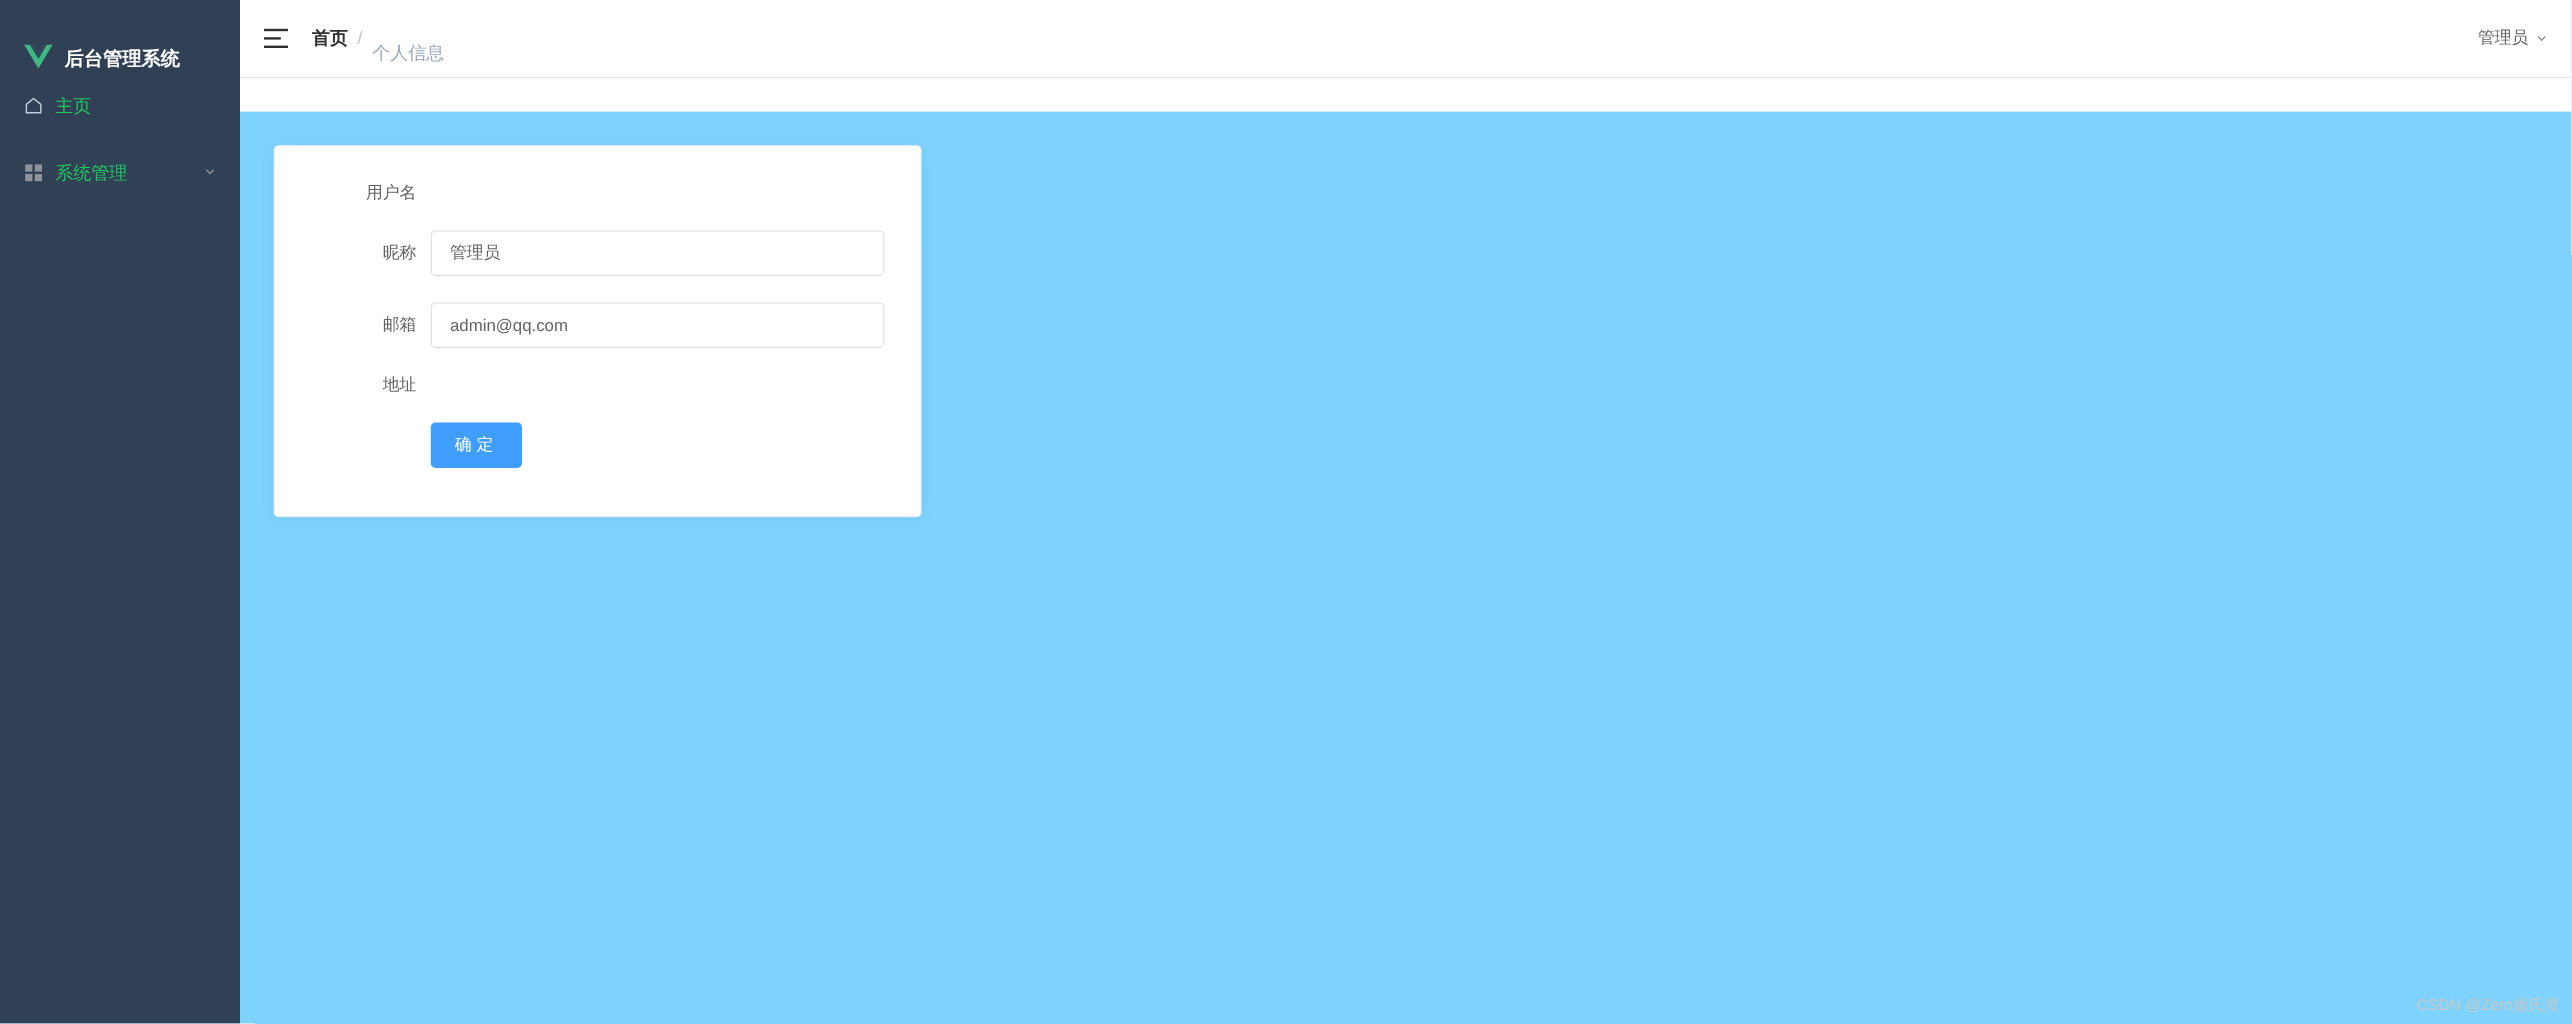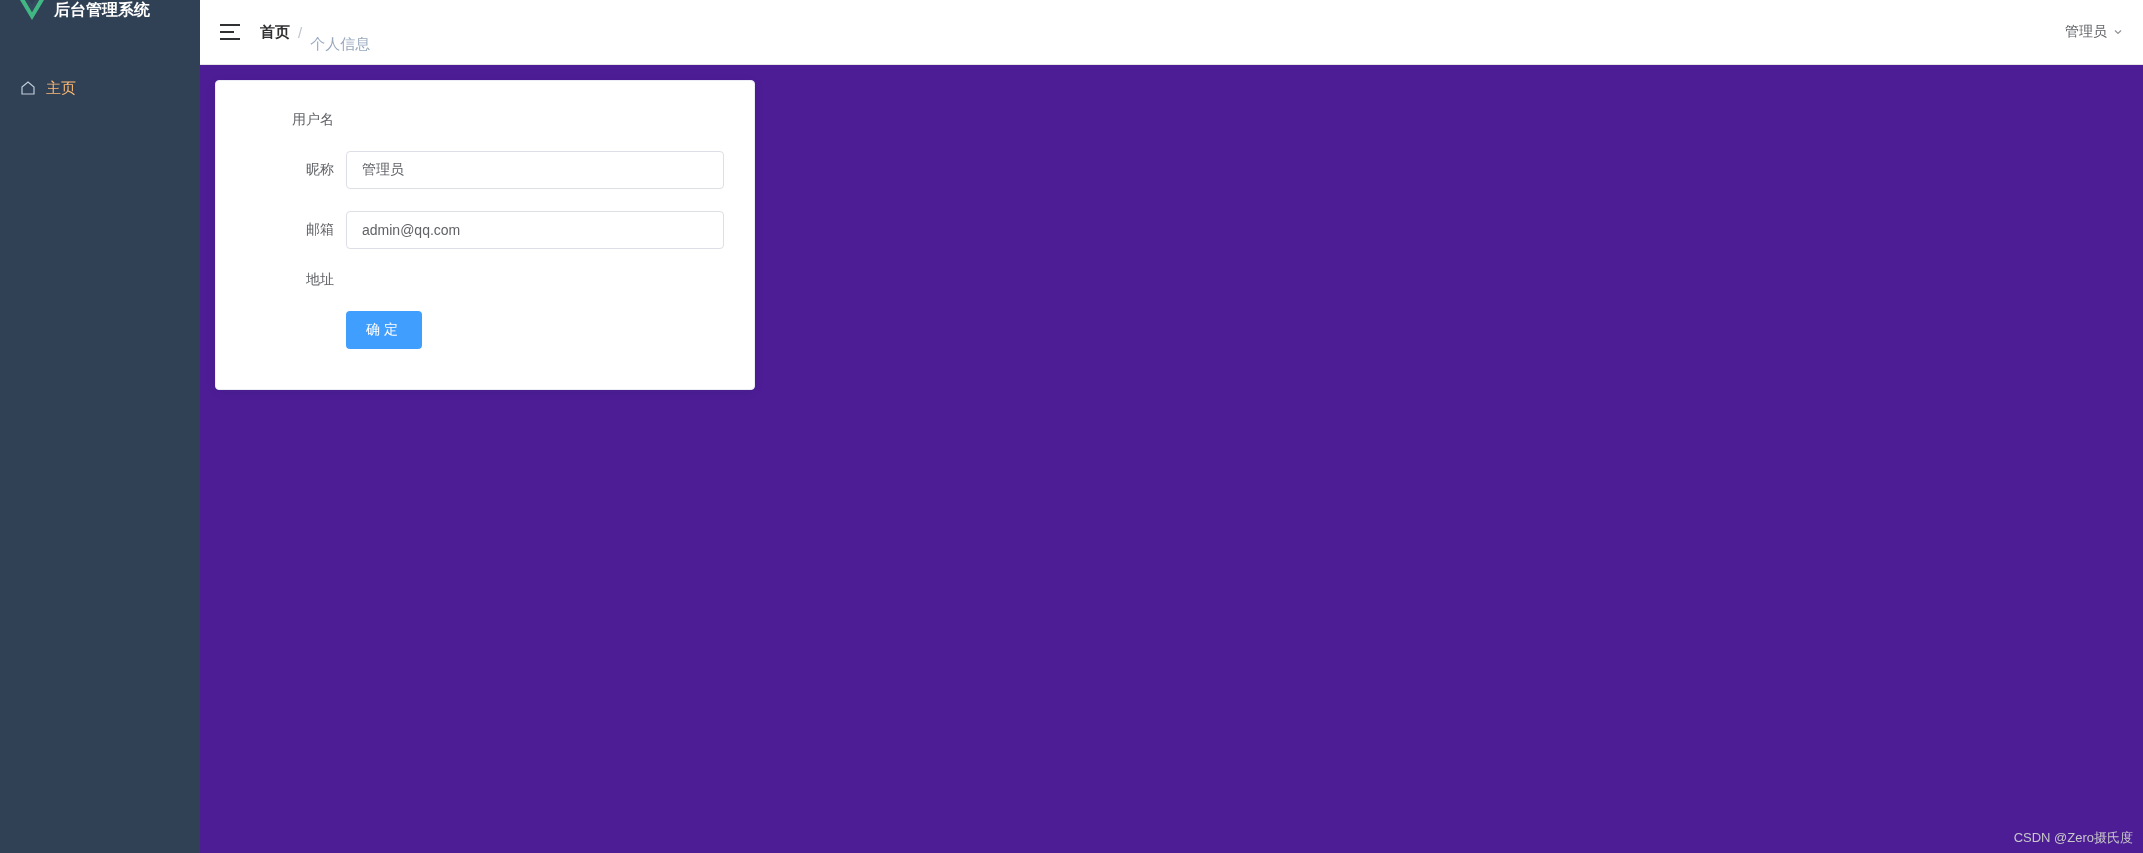--- a/index.html
+++ b/index.html
@@ -20,38 +20,38 @@
     }
     .sidebar {
       width: 200px;
       background: #304156;
       color: #bfcbd9;
       flex-shrink: 0;
     }
     .logo-area {
       height: 60px;
       display: flex;
-      align-items: flex-start;
+      align-items: flex-end;
       padding-left: 20px;
       gap: 10px;
     }
     .logo-icon {
       display: inline-block;
     }
     .logo-text {
       color: #fff;
       font-size: 16px;
       font-weight: 600;
     }
     .menu-item {
       height: 56px;
       display: flex;
       align-items: center;
       padding: 0 20px;
-      color: #fdba74;
+      color: #22c55e;
       cursor: pointer;
       gap: 10px;
       position: relative;
     }
     .menu-icon {
       width: 16px;
       height: 16px;
       display: inline-flex;
       align-items: center;
       justify-content: center;
@@ -106,23 +106,24 @@
     .header-right {
       margin-left: auto;
       display: flex;
       align-items: center;
       gap: 6px;
       cursor: pointer;
       color: #606266;
     }
     .content {
       flex: 1;
-      padding: 15px;
-      background: #4c1d95;
+      padding: 28px;
+      background: #7dd3fc;
       overflow: auto;
+      margin-top: 28px;
     }
     .card {
       width: 540px;
       background: #fff;
       border: 1px solid #ebeef5;
       border-radius: 4px;
       box-shadow: 0 2px 12px 0 rgba(0,0,0,0.05);
       padding: 30px 30px 40px 30px;
     }
     .form-row {
@@ -192,20 +193,36 @@
 
     <div class="menu-item">
       <span class="menu-icon">
         <svg width="16" height="16" viewBox="0 0 16 16" fill="none" stroke="#bfcbd9" stroke-width="1.2">
           <path d="M2 7 L8 2 L14 7 L14 14 L2 14 Z"></path>
         </svg>
       </span>
       <span class="menu-label">主页</span>
     </div>
 
+    <div class="menu-item">
+      <span class="menu-icon">
+        <svg width="16" height="16" viewBox="0 0 16 16" fill="#909399">
+          <rect x="1" y="1" width="6" height="6"></rect>
+          <rect x="9" y="1" width="6" height="6"></rect>
+          <rect x="1" y="9" width="6" height="6"></rect>
+          <rect x="9" y="9" width="6" height="6"></rect>
+        </svg>
+      </span>
+      <span class="menu-label">系统管理</span>
+      <span class="menu-arrow">
+        <svg width="10" height="10" viewBox="0 0 10 10" fill="none" stroke="#909399" stroke-width="1.2">
+          <path d="M2 3.5 L5 6.5 L8 3.5"></path>
+        </svg>
+      </span>
+    </div>
   </aside>
 
   <div class="main">
     <div class="header">
       <span class="hamburger">
         <svg width="20" height="18" viewBox="0 0 20 18" fill="#303133">
           <rect x="0" y="1" width="20" height="2"></rect>
           <rect x="0" y="8" width="14" height="2"></rect>
           <rect x="0" y="15" width="20" height="2"></rect>
         </svg>

